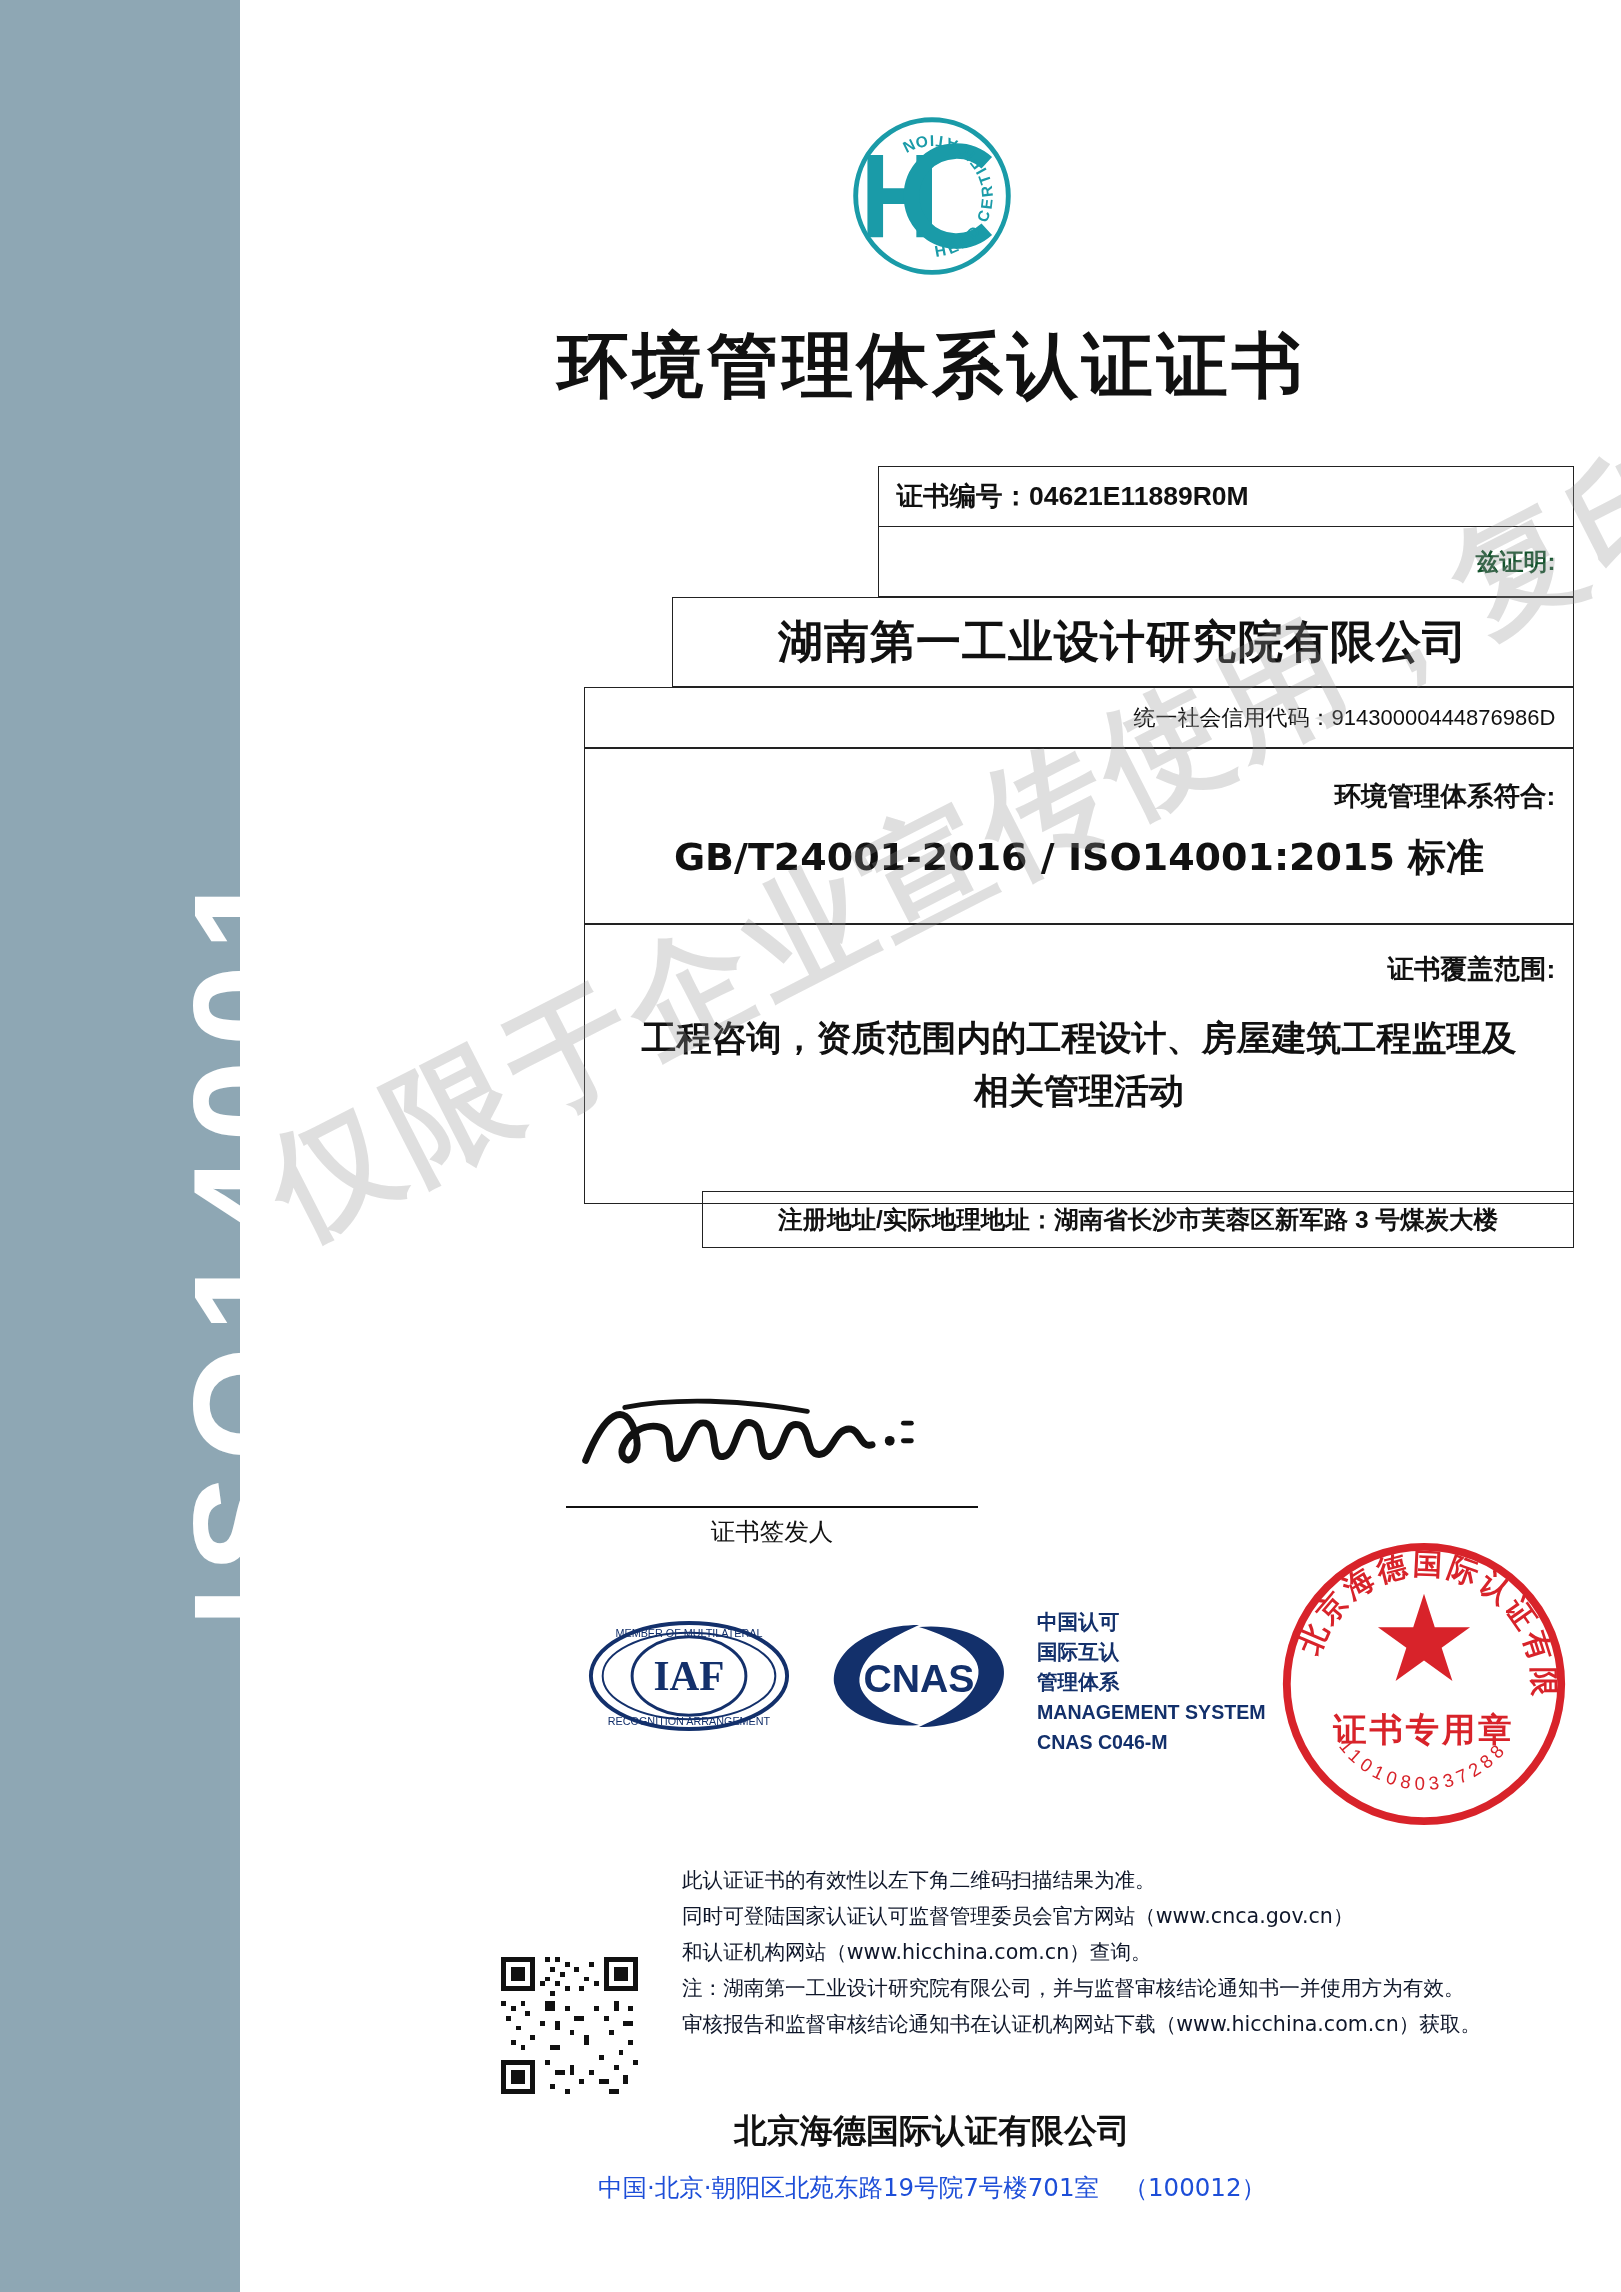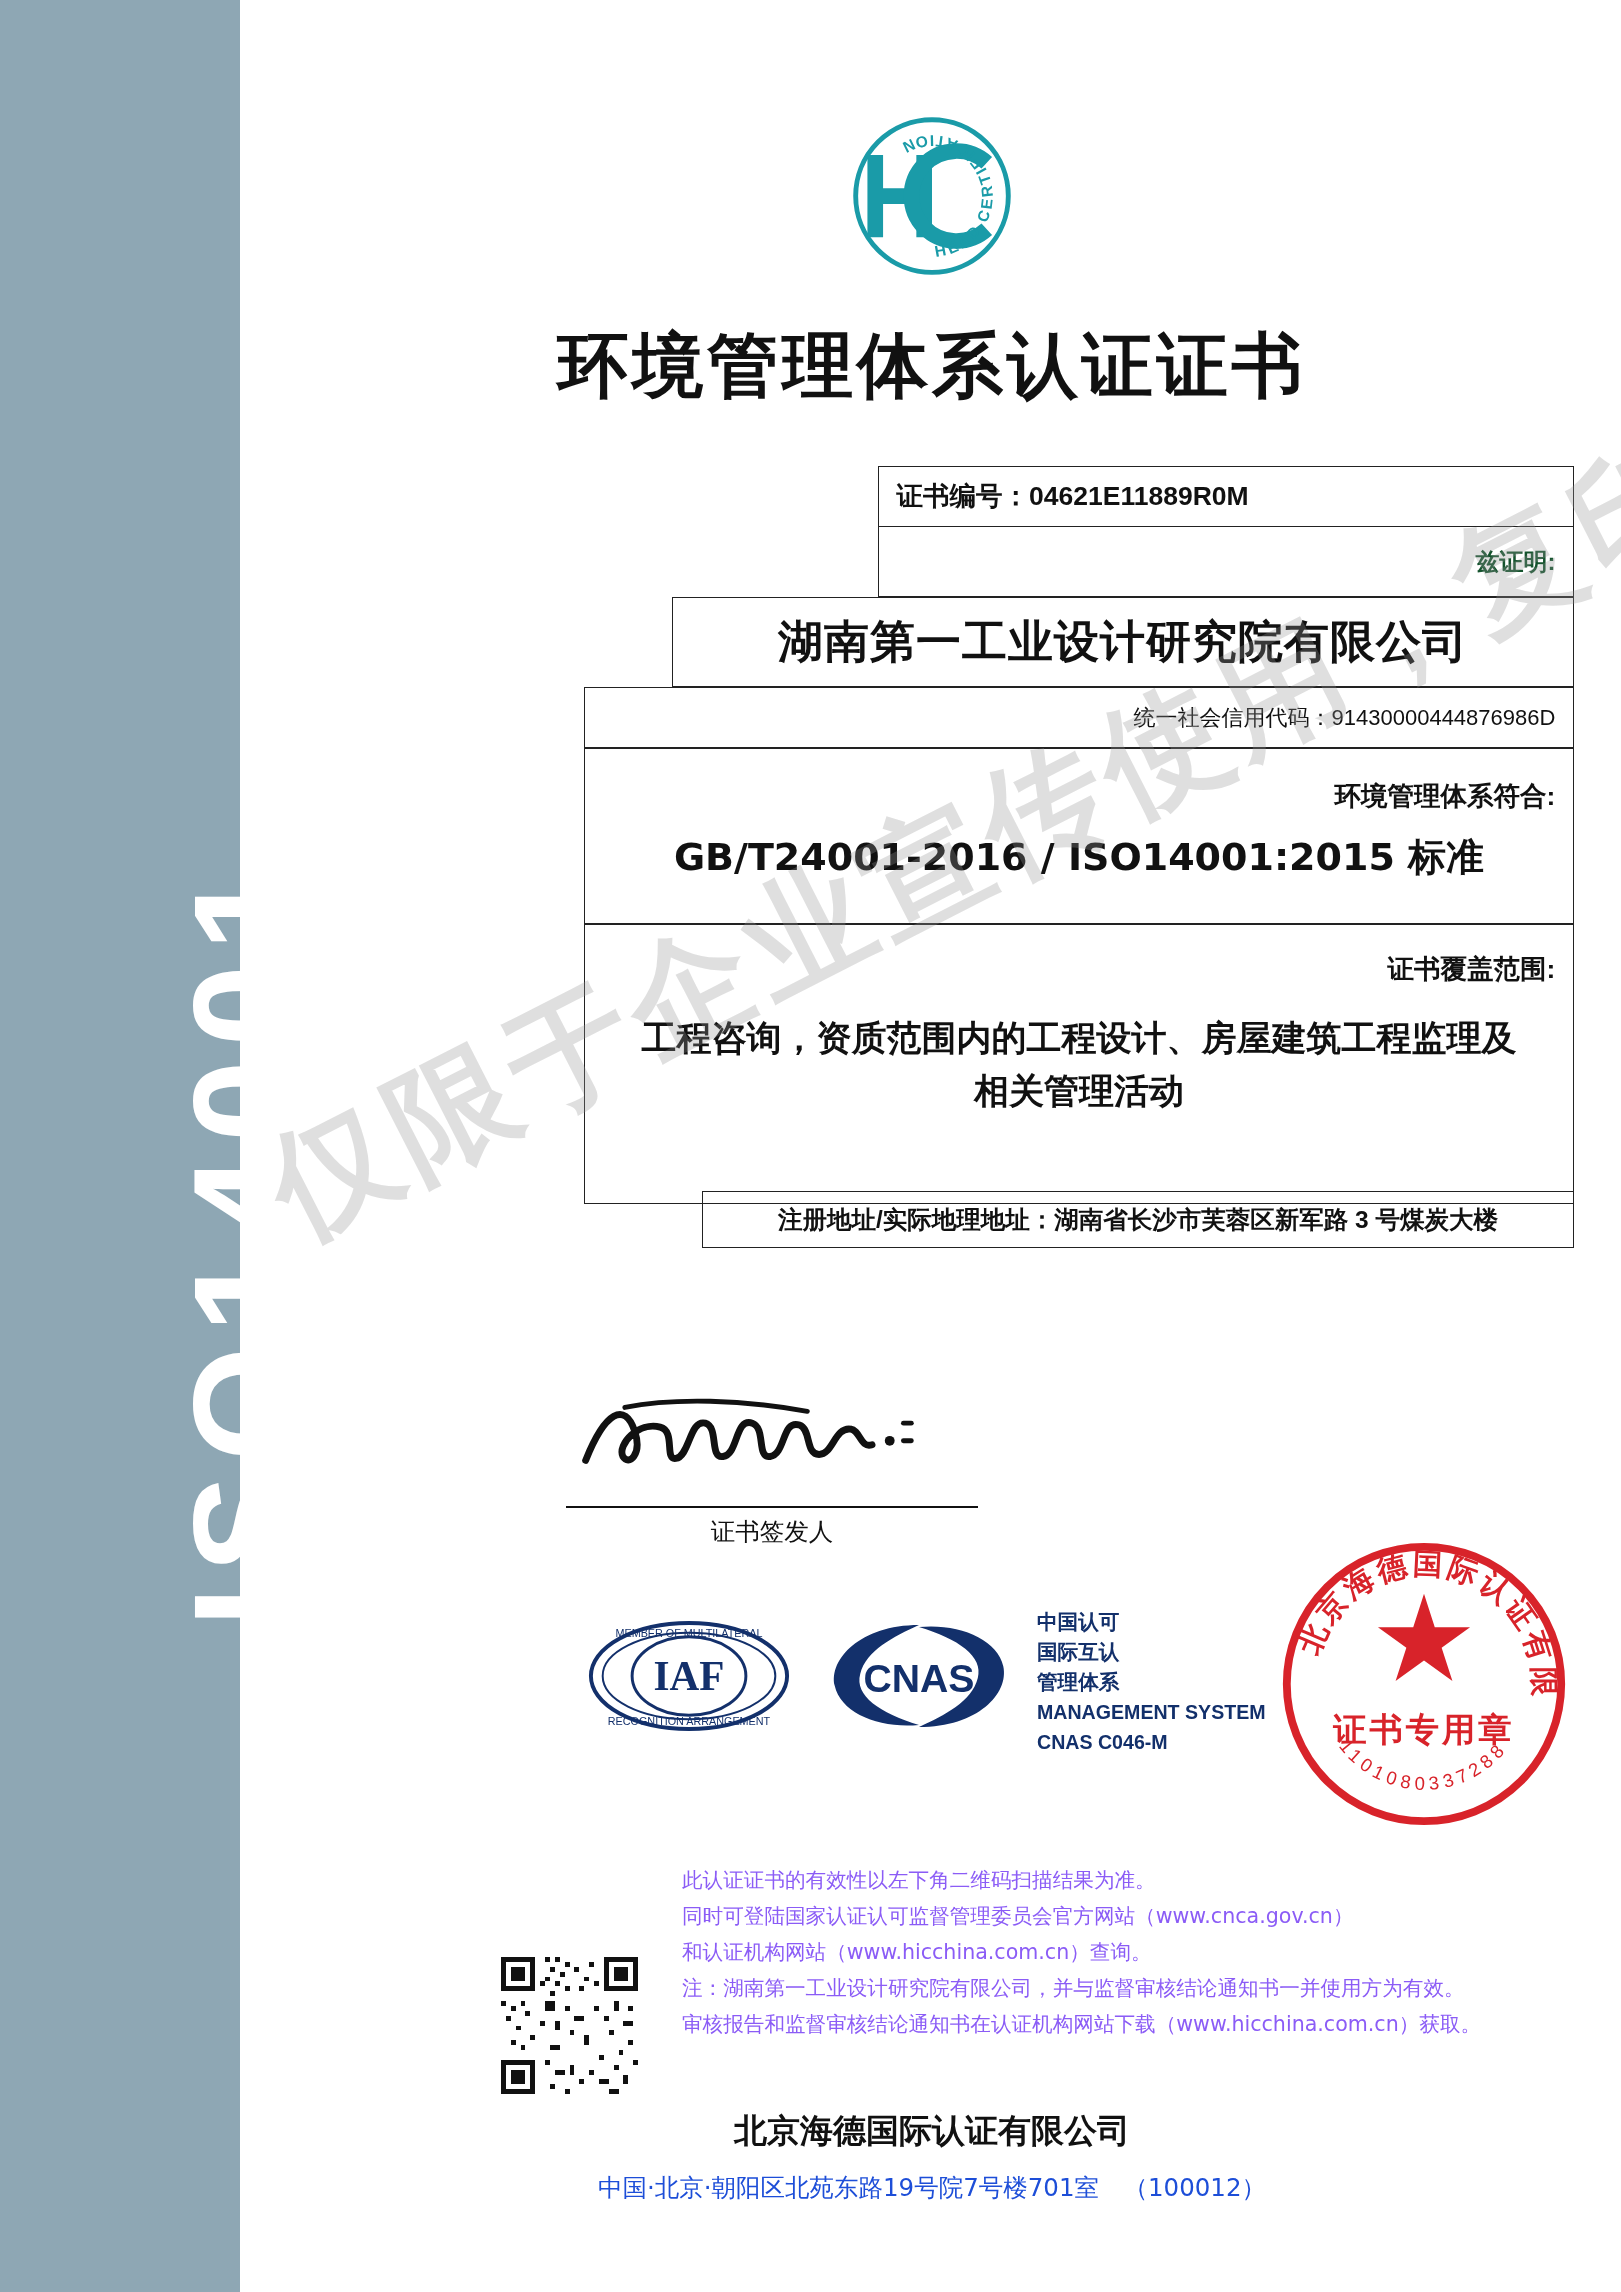--- a/index.html
+++ b/index.html
@@ -149,21 +149,21 @@
   .cnas-text .en{font-size:19.6px;letter-spacing:0px;}
 
   
   .seal{
     position:absolute;left:1034px;top:1537px;width:294px;height:294px;
   }
 
   
   .notes{
     position:absolute;left:439px;top:1862px;width:745px;
-    font-size:20.6px;color:#8b5cf6;line-height:36px;
+    font-size:20.6px;color:#0f172a;line-height:36px;
     font-family:"DejaVu Sans", sans-serif;
   }
   .notes div{white-space:nowrap;}
 
   
   .qr{
     position:absolute;left:253px;top:1952px;width:147px;height:147px;
   }
 
   

